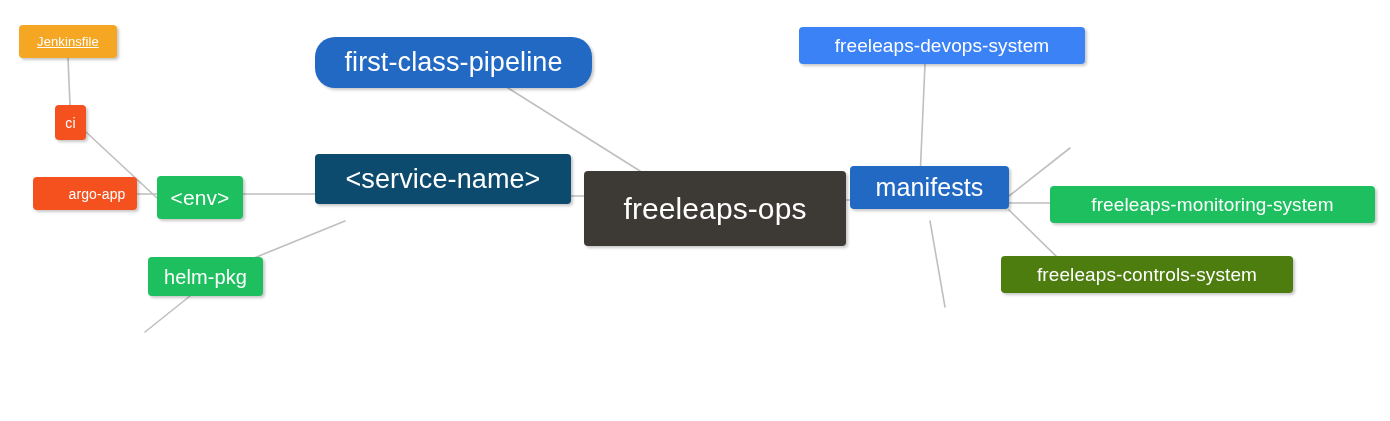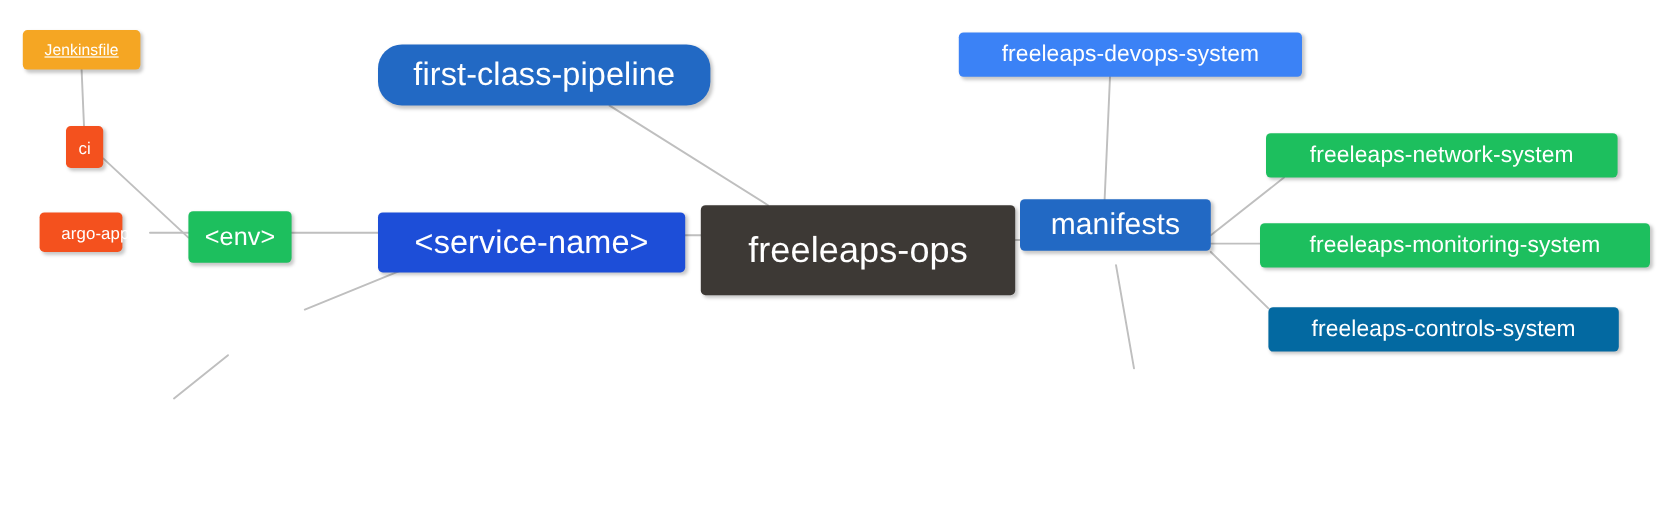--- a/index.html
+++ b/index.html
@@ -52,23 +52,23 @@
       <polyline points="571,196 584,196" fill="none" stroke="#bfbfbf" stroke-width="1.6" stroke-linecap="round"></polyline>
       <polyline points="846,200 850,200" fill="none" stroke="#bfbfbf" stroke-width="1.6" stroke-linecap="round"></polyline>
       <polyline points="925,64 920,178" fill="none" stroke="#bfbfbf" stroke-width="1.6" stroke-linecap="round"></polyline>
       <polyline points="1070,148 1009,196" fill="none" stroke="#bfbfbf" stroke-width="1.6" stroke-linecap="round"></polyline>
       <polyline points="1050,203 1009,203" fill="none" stroke="#bfbfbf" stroke-width="1.6" stroke-linecap="round"></polyline>
       <polyline points="1057,257 1009,210" fill="none" stroke="#bfbfbf" stroke-width="1.6" stroke-linecap="round"></polyline>
       <polyline points="945,307 930,221" fill="none" stroke="#bfbfbf" stroke-width="1.6" stroke-linecap="round"></polyline>
     </svg>
 <div class="node" style="left: 19px; top: 25px; width: 98px; height: 33px; background: rgb(245, 166, 35); font-size: 13px; text-decoration: underline;">Jenkinsfile</div>
     <div class="node" style="left: 55px; top: 105px; width: 31px; height: 35px; background: rgb(244, 81, 30); font-size: 14px;">ci</div>
-    <div class="node" style="left: 33px; top: 177px; width: 69px; height: 33px; background: rgb(244, 81, 30); font-size: 14px; padding-left: 24px;">argo-app</div>
+    <div class="node" style="left: 33px; top: 177px; width: 104px; height: 33px; background: rgb(244, 81, 30); font-size: 14px; padding-left: 24px;">argo-app</div>
     <div class="node" style="left: 157px; top: 176px; width: 86px; height: 43px; background: rgb(29, 191, 94); font-size: 21px;">&lt;env&gt;</div>
+    <div class="node" style="left: 148px; top: 257px; width: 115px; height: 39px; background: rgb(29, 191, 94); font-size: 20px;">helm-pkg</div>
     <div class="node" style="left: 315px; top: 37px; width: 277px; height: 51px; background: rgb(34, 105, 196); font-size: 27px; border-radius: 20px;">first-class-pipeline</div>
-    <div class="node" style="left: 315px; top: 177px; width: 256px; height: 50px; background: #1d4ed8; font-size: 27px;">&lt;service-name&gt;</div>
+    <div class="node" style="left: 315px; top: 154px; width: 256px; height: 50px; background: #0c4a6e; font-size: 27px;">&lt;service-name&gt;</div>
     <div class="node" style="left: 584px; top: 171px; width: 262px; height: 75px; background: rgb(61, 57, 53); font-size: 30px;">freeleaps-ops</div>
     <div class="node" style="left: 850px; top: 166px; width: 159px; height: 43px; background: rgb(34, 105, 196); font-size: 25px;">manifests</div>
     <div class="node" style="left: 799px; top: 27px; width: 286px; height: 37px; background: #3b82f6; font-size: 19px;">freeleaps-devops-system</div>
-    <div class="node" style="left: 1055px; top: 111px; width: 293px; height: 37px; background: rgb(29, 191, 94); font-size: 19px;">freeleaps-network-system</div>
     <div class="node" style="left: 1050px; top: 186px; width: 325px; height: 37px; background: rgb(29, 191, 94); font-size: 19px;">freeleaps-monitoring-system</div>
-    <div class="node" style="left: 1057px; top: 256px; width: 292px; height: 37px; background: #0369a1; font-size: 19px;">freeleaps-controls-system</div>
+    <div class="node" style="left: 1001px; top: 256px; width: 292px; height: 37px; background: #4d7c0f; font-size: 19px;">freeleaps-controls-system</div>
   </div>
 
 </body></html>

